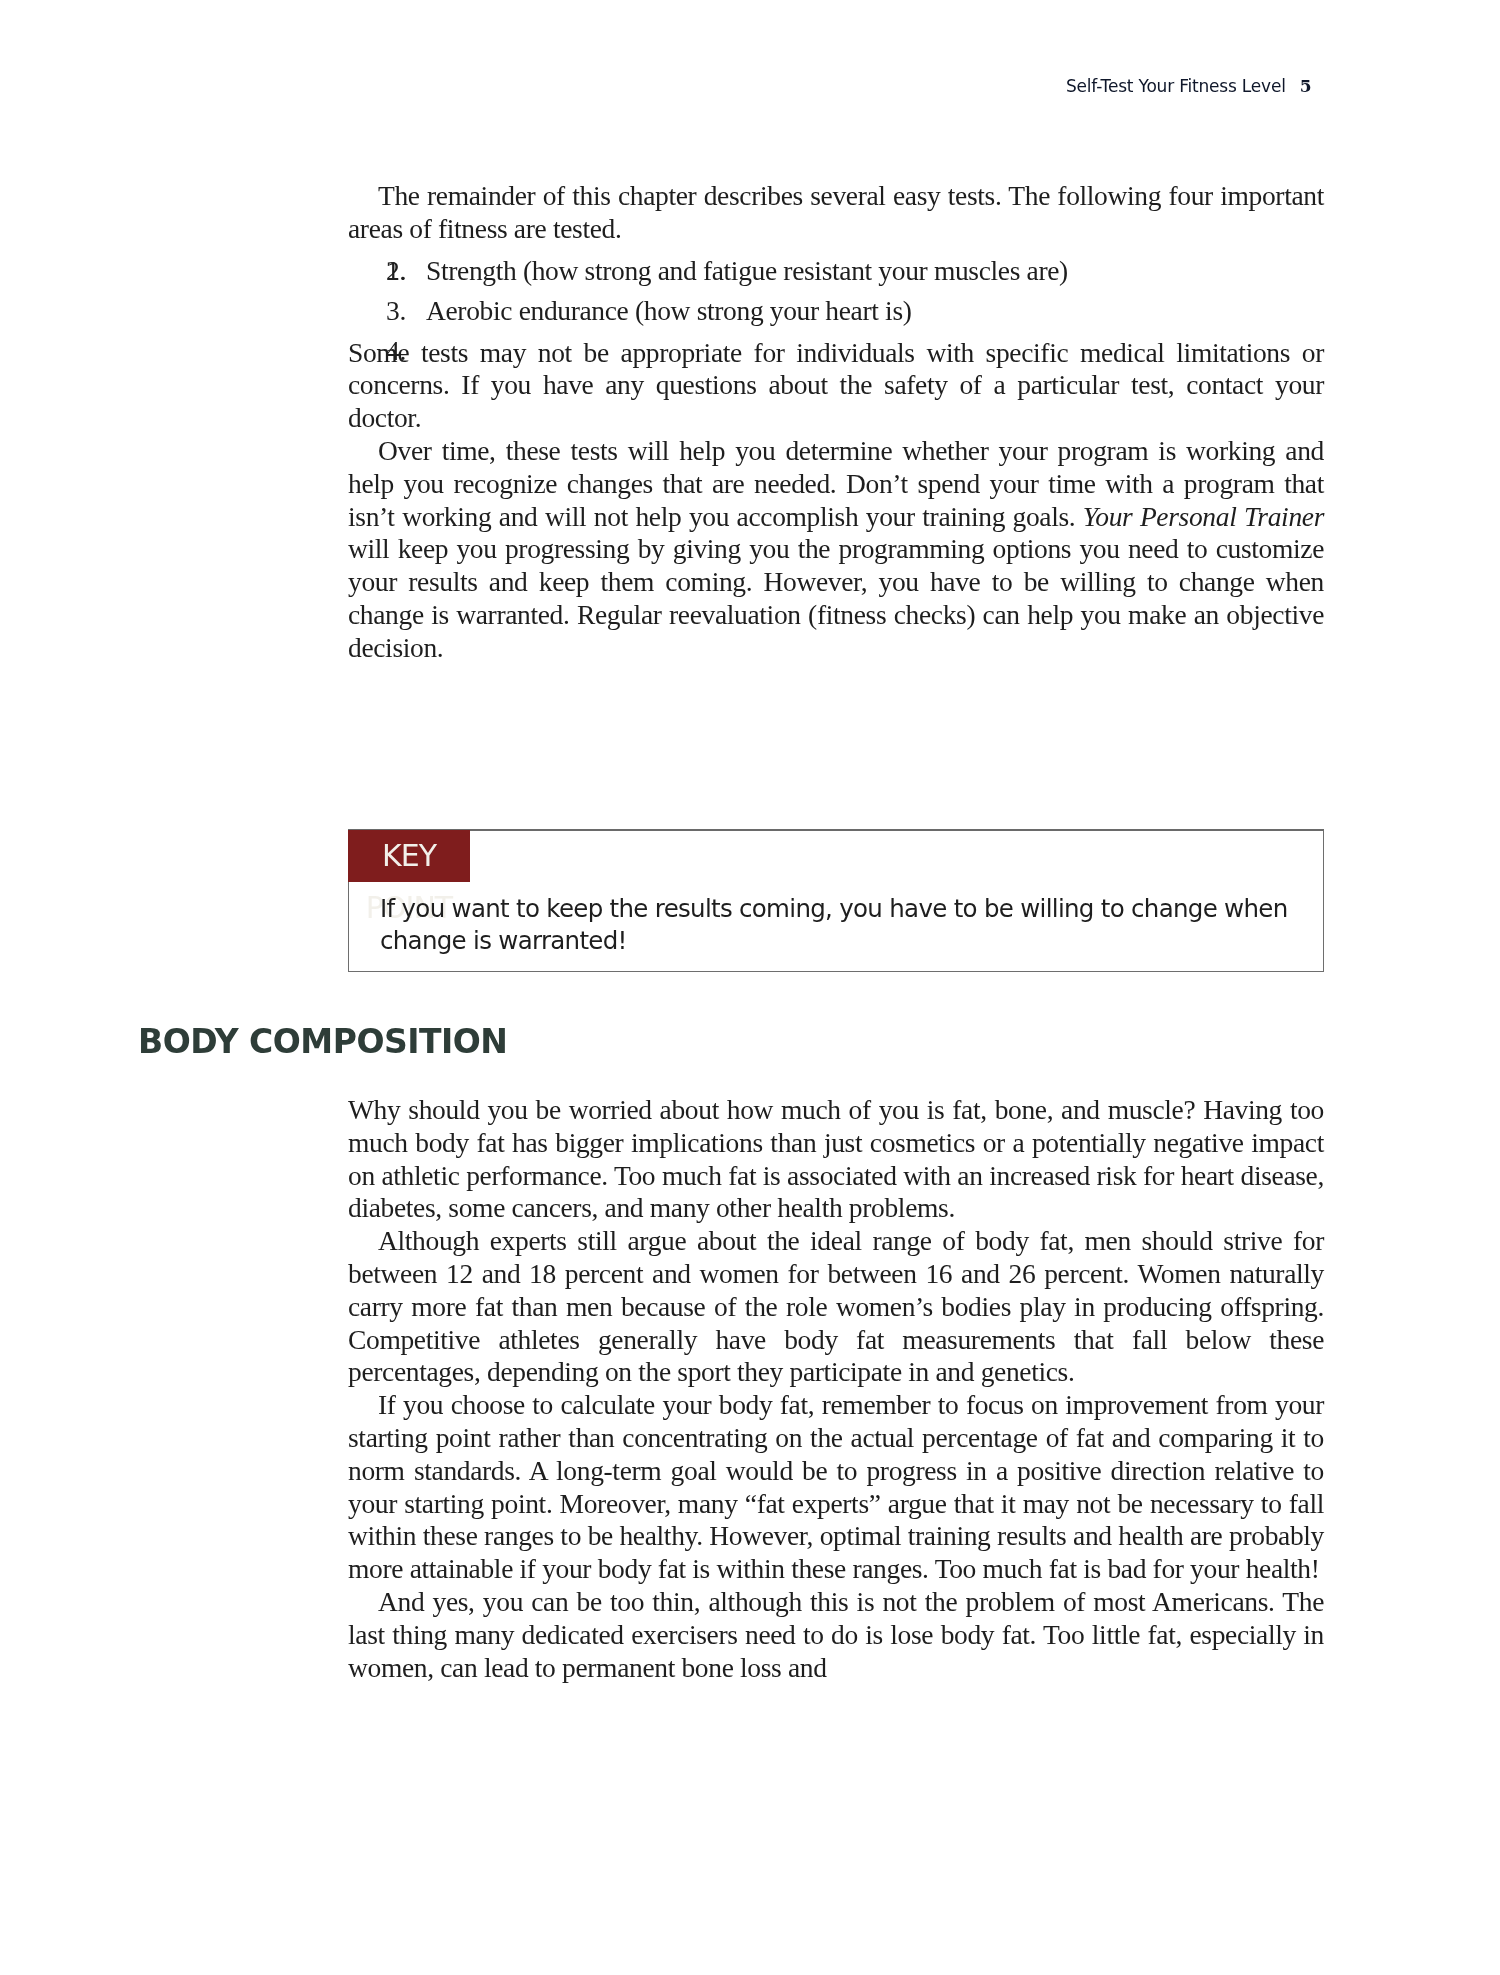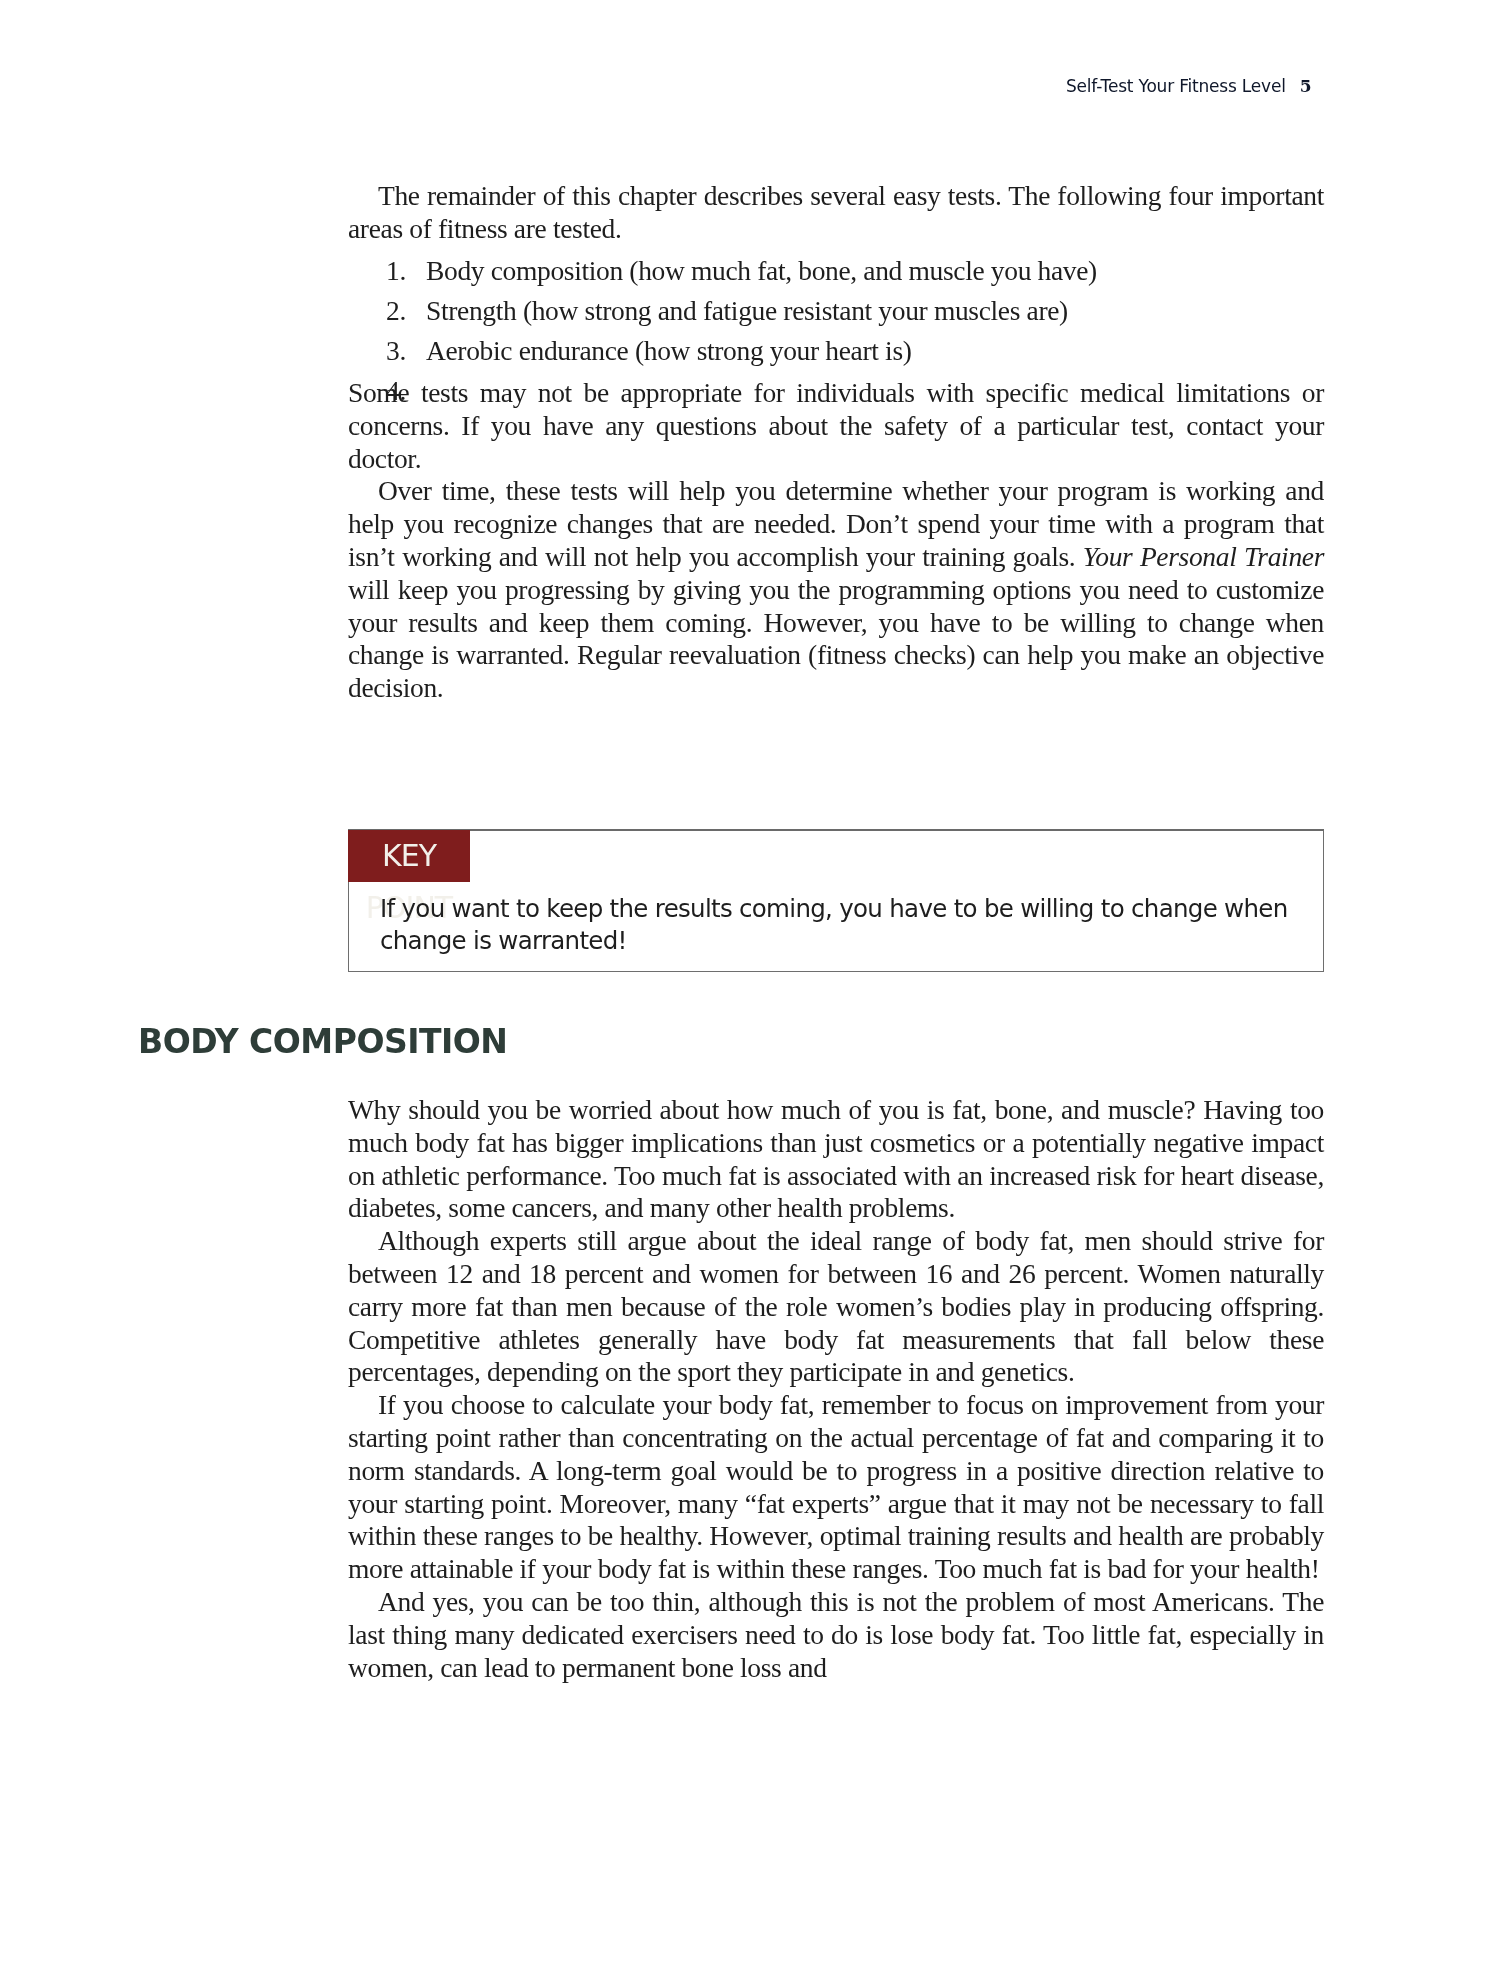--- a/index.html
+++ b/index.html
@@ -21,21 +21,21 @@
 </head>
 <body>
 
 <div class="running-head">
   <span>Self-Test Your Fitness Level</span><span class="pg">5</span>
 </div>
 
 <div class="col" style="top:180px;">
   <p class="indent">The remainder of this chapter describes several easy tests. The following four important areas of fitness are tested.</p>
   <ul class="list" style="margin-top:9px;">
-    <li style="margin-bottom:7.5px;"><span class="num">1.</span><span>Body composition (how much fat, bone, and muscle you have)</span></li>
+    <li style="margin-bottom:7.5px;"><span class="num">1.</span></li>
     <li style="margin-bottom:7.5px;"><span class="num">2.</span><span>Strength (how strong and fatigue resistant your muscles are)</span></li>
     <li style="margin-bottom:7.5px;"><span class="num">3.</span><span>Aerobic endurance (how strong your heart is)</span></li>
     <li style="text-align:justify;"><span class="num">4.</span></li>
   </ul>
   <p style="margin-top:9px;">Some tests may not be appropriate for individuals with specific medical limitations or concerns. If you have any questions about the safety of a particular test, contact your doctor.</p>
   <p class="indent"><span>Over time, these tests will help you determine whether your program is working and help you recognize changes that are needed. Don’t spend your time with a program that isn’t working and will not help you accomplish your training goals. </span><em>Your Personal Trainer</em><span> will keep you progressing by giving you the programming options you need to customize your results and keep them coming. However, you have to be willing to change when change is warranted. Regular reevaluation (fitness checks) can help you make an objective decision.</span></p>
 </div>
 
 <div class="keybox">
   <div class="keylabel">KEY POINT</div>

